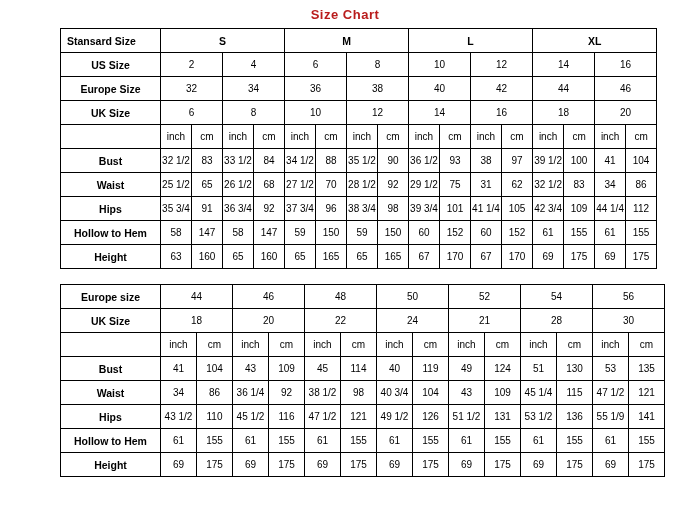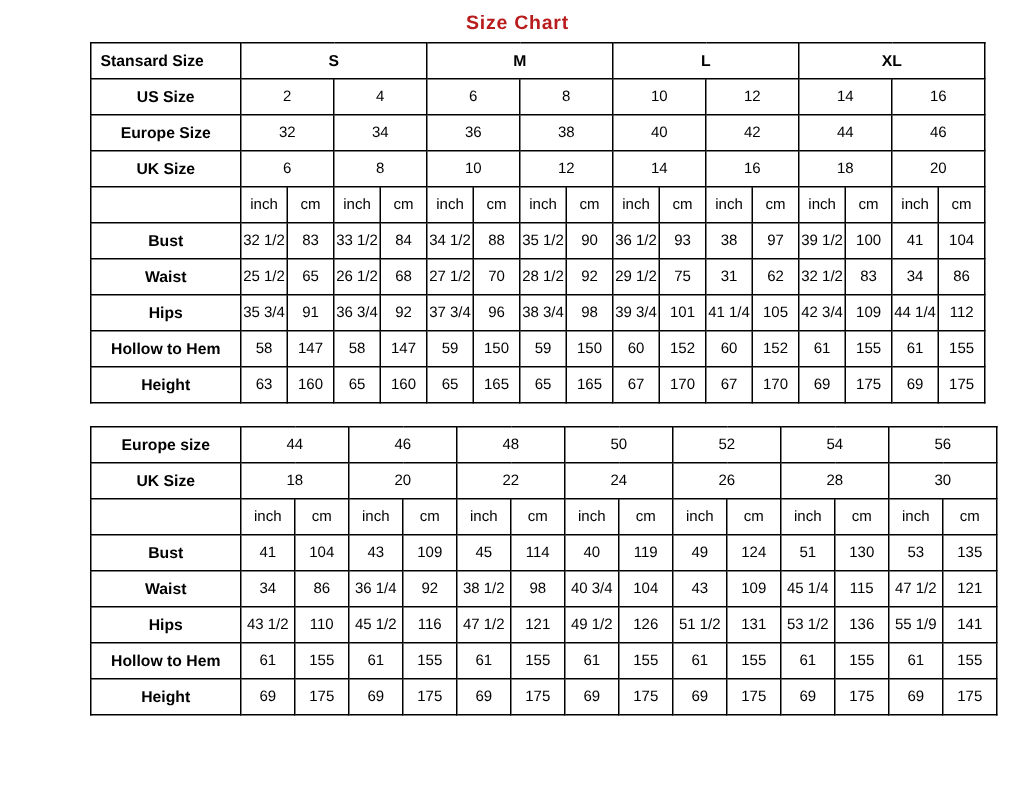--- a/index.html
+++ b/index.html
@@ -272,21 +272,21 @@
             <td class="plain" colspan="2">52</td>
             <td class="plain" colspan="2">54</td>
             <td class="plain" colspan="2">56</td>
           </tr>
           <tr>
             <td class="rowlabel">UK Size</td>
             <td class="plain" colspan="2">18</td>
             <td class="plain" colspan="2">20</td>
             <td class="plain" colspan="2">22</td>
             <td class="plain" colspan="2">24</td>
-            <td class="plain" colspan="2">26</td>
+            <td class="plain" colspan="2">21</td>
             <td class="plain" colspan="2">28</td>
             <td class="plain" colspan="2">30</td>
           </tr>
           <tr>
             <td class="plain"></td>
             <td class="unit">inch</td>
             <td class="unit">cm</td>
             <td class="unit">inch</td>
             <td class="unit">cm</td>
             <td class="unit">inch</td>

